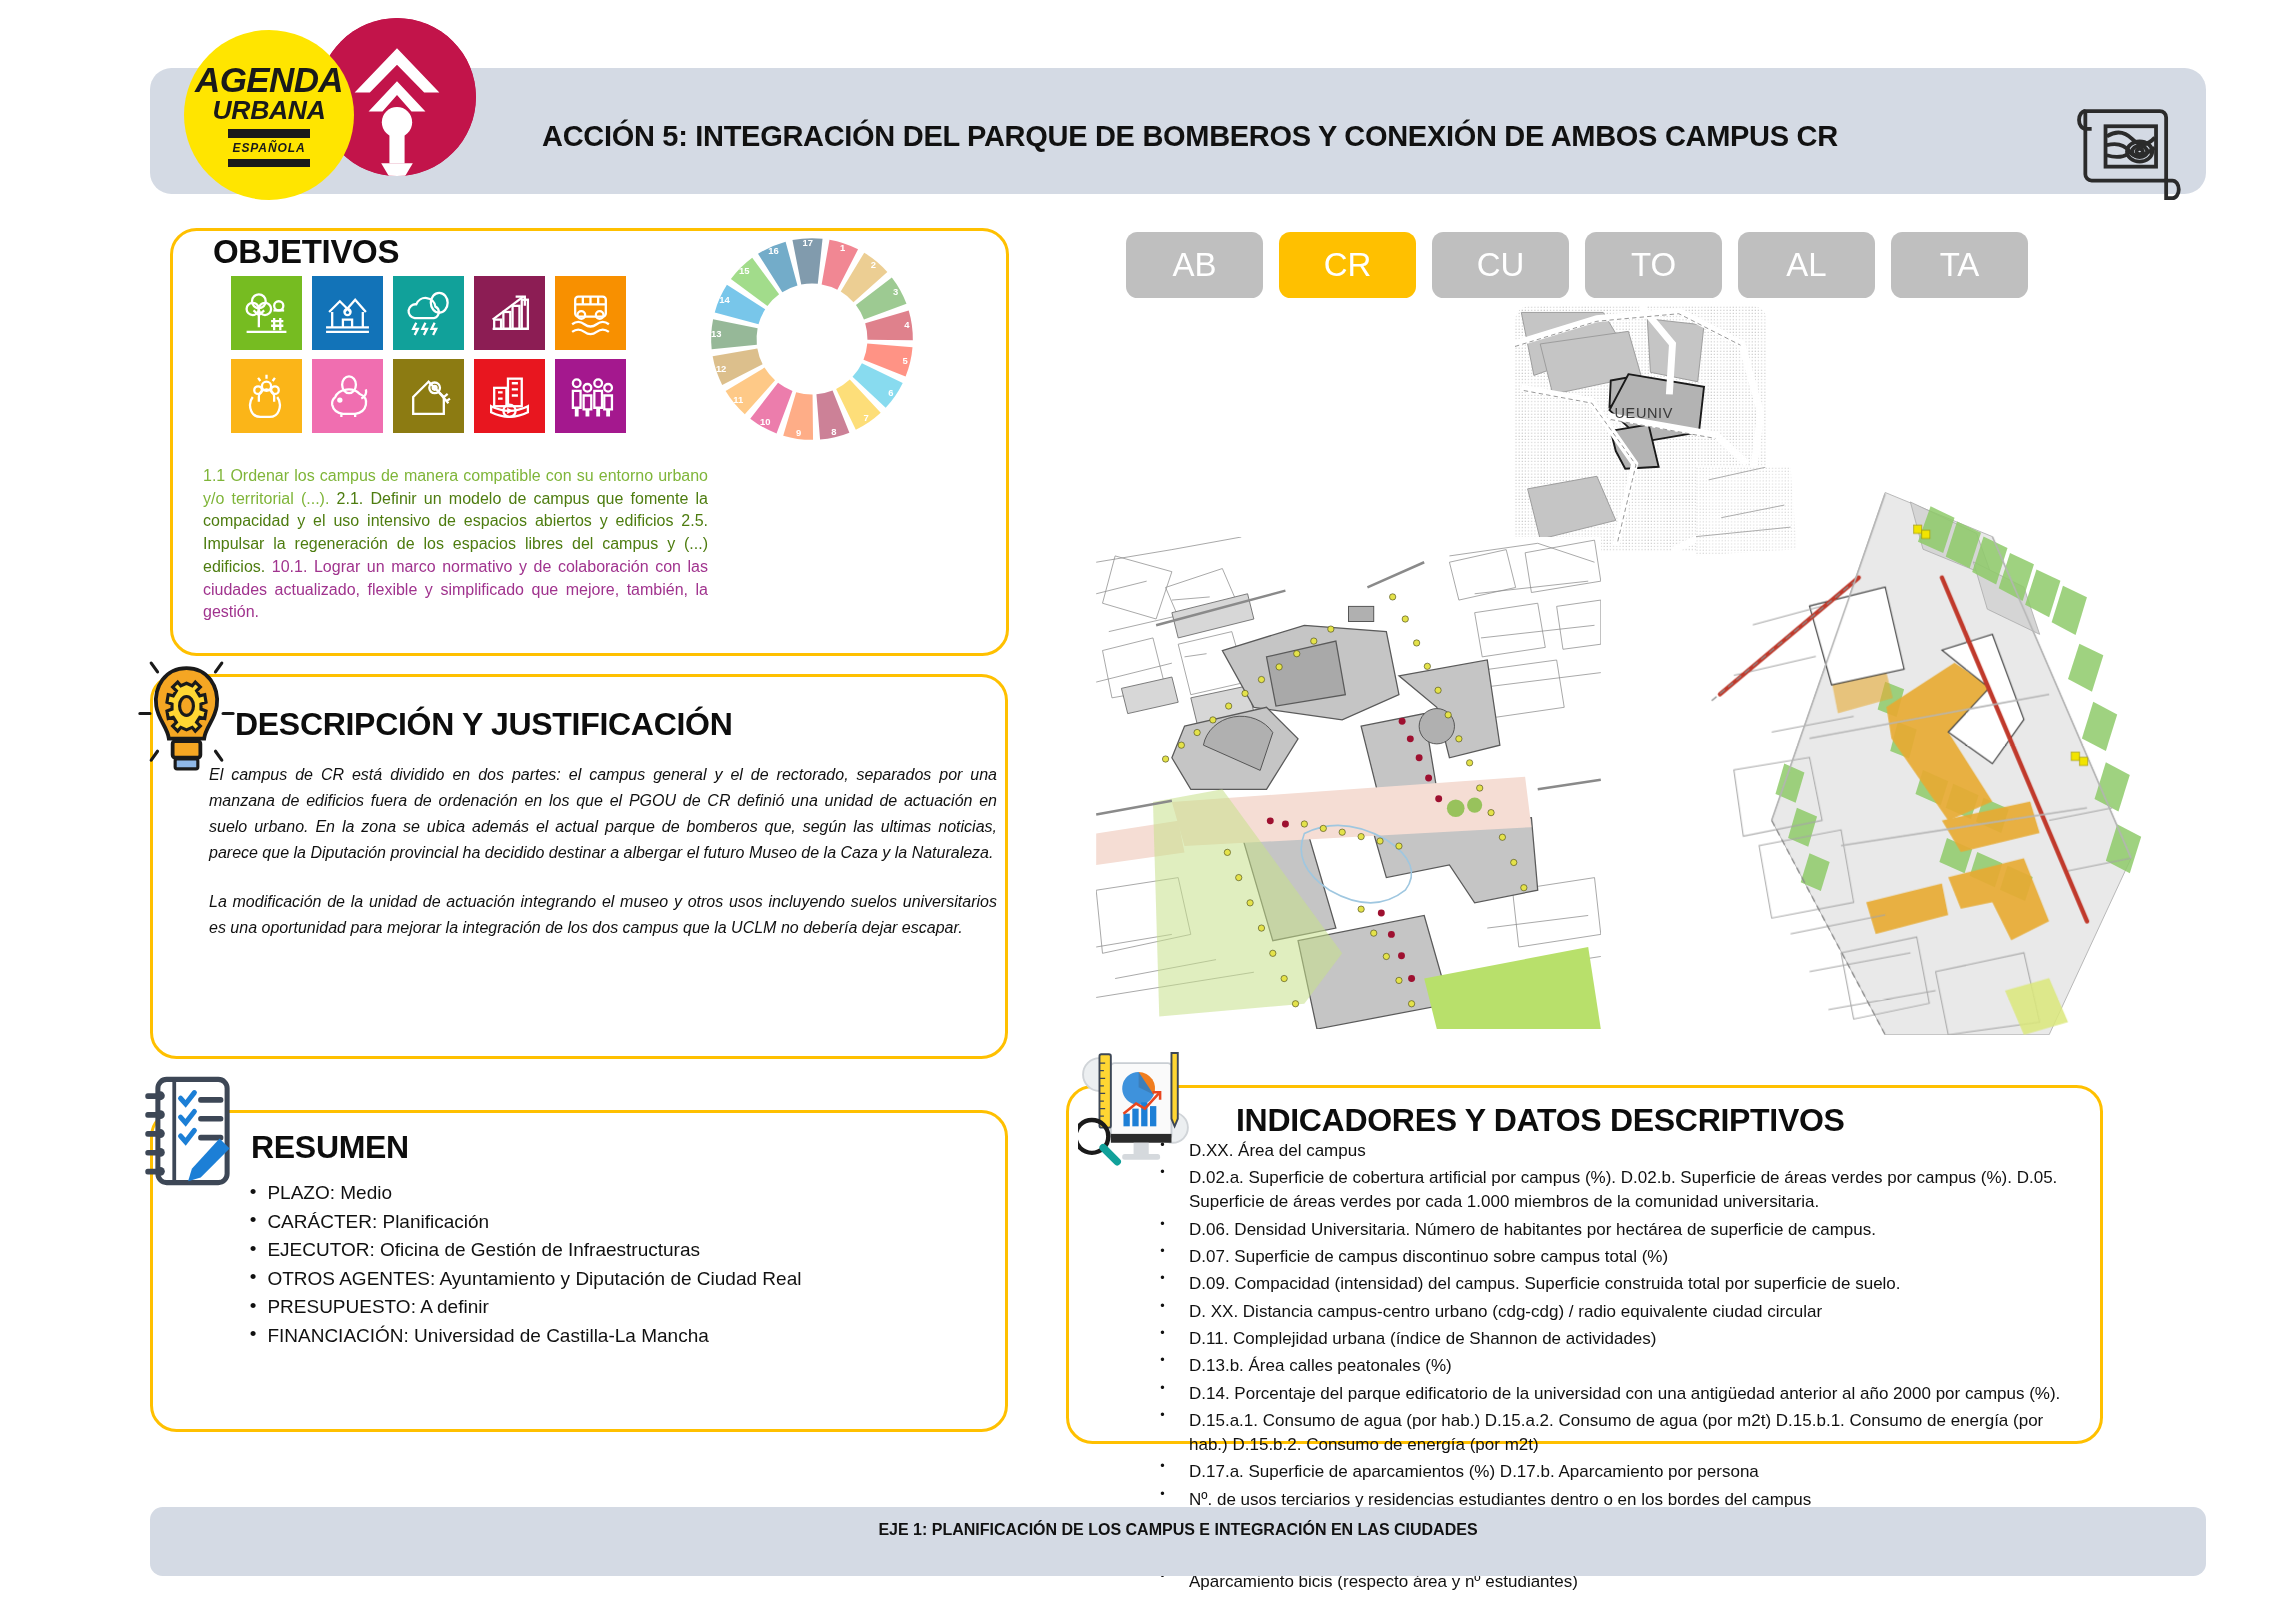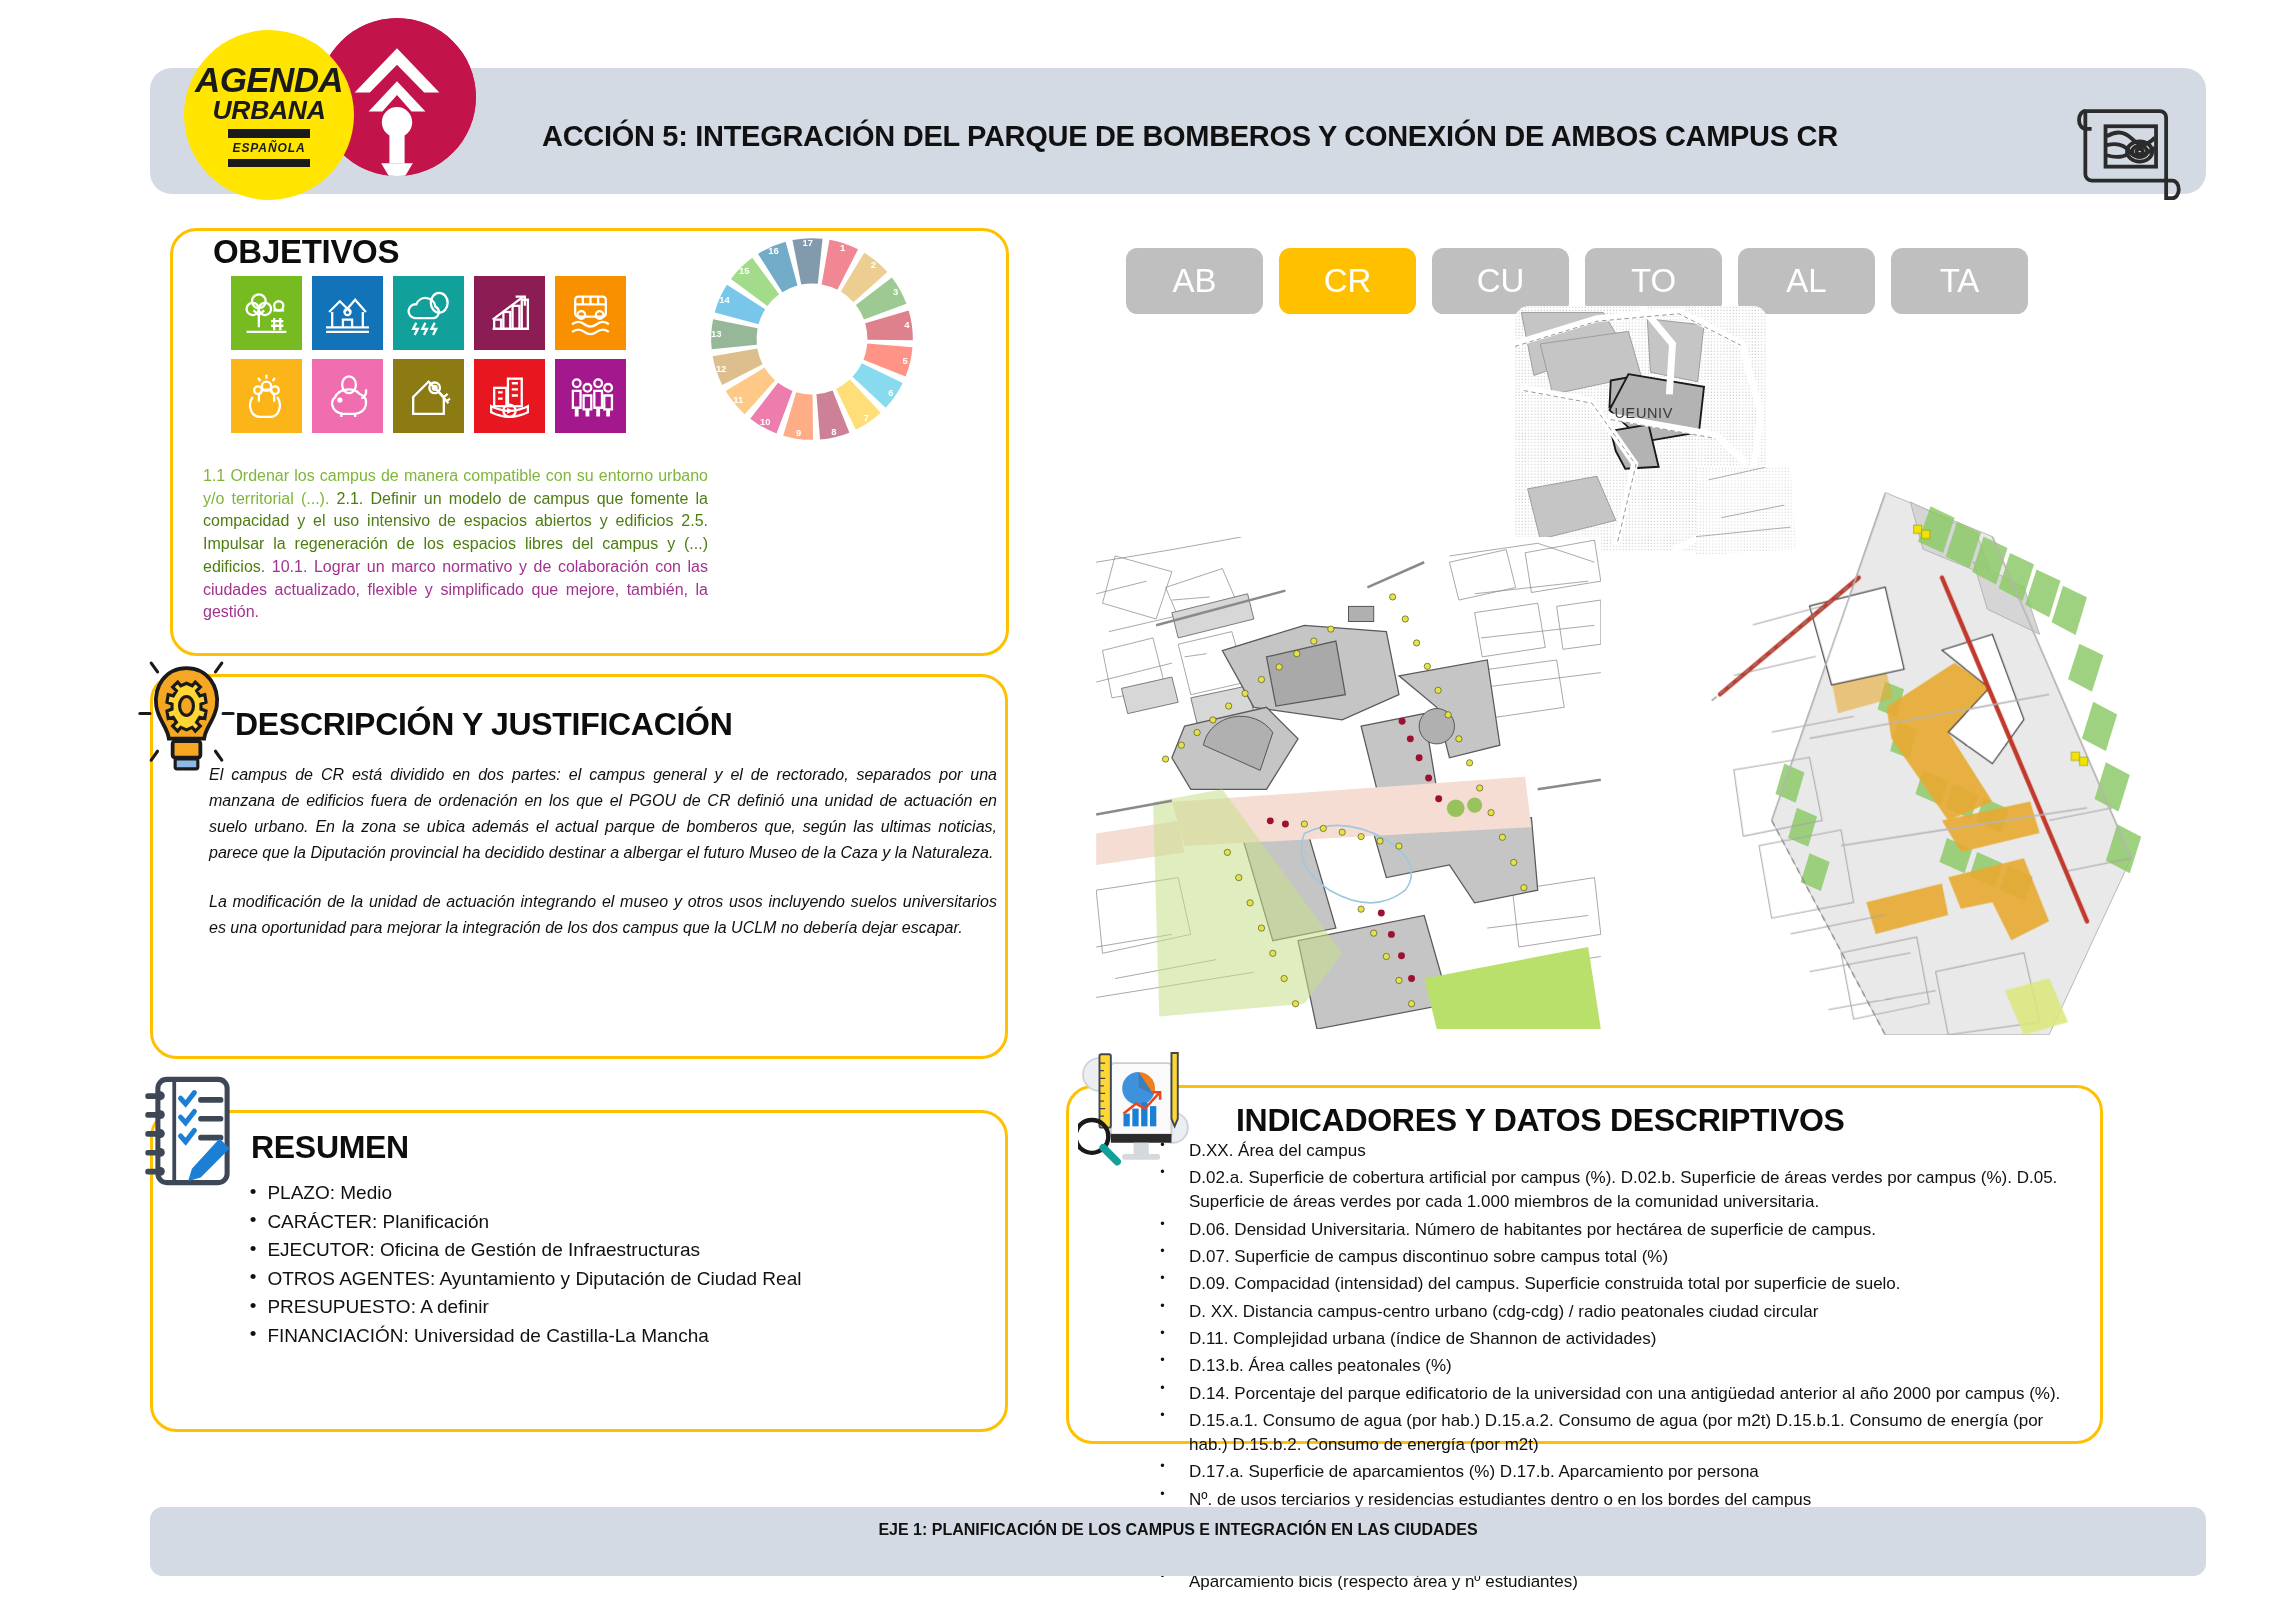--- a/index.html
+++ b/index.html
@@ -102,21 +102,21 @@
 
   
   .ind-list{
     position:absolute; left:1154px; top:1139px; width:914px;
     font-size:17px; line-height:1.42; color:#111; list-style:none;
   }
   .ind-list li{ position:relative; padding-left:35px; margin-bottom:3.2px;}
   .ind-list li:before{ content:"•"; position:absolute; left:6.3px; top:-1.9px; font-size:12.6px;}
 
   
-  .tabs{ position:absolute; left:1126px; top:232px; display:flex; gap:16px;margin-top:16px; }
+  .tabs{ position:absolute; left:1126px; top:232px; display:flex; gap:16px; }
   .tab{
     width:137px; height:66px; border-radius:11.4px;
     background:#bfbfbf; color:#fff; font-size:33px; font-weight:normal;
     display:flex; align-items:center; justify-content:center;
   }
   .tab.active{ background:#FFC000; }
 
   
   .img-frame{ position:absolute; overflow:hidden; background:#fff; }
   #img-thumb{ left:1515px; top:306px; width:252px; height:246px; border-radius:14px; }
@@ -427,21 +427,21 @@
     <path d="M40 158 l22 22" stroke="#11a19a" stroke-width="12" stroke-linecap="round"></path>
   </svg>
 </div>
 <div class="panel-title" id="t-indicadores">INDICADORES Y DATOS DESCRIPTIVOS</div>
 <ul class="ind-list">
   <li>D.XX. Área del campus</li>
   <li>D.02.a. Superficie de cobertura artificial por campus (%). D.02.b. Superficie de áreas verdes por campus (%). D.05. Superficie de áreas verdes por cada 1.000 miembros de la comunidad universitaria.</li>
   <li>D.06. Densidad Universitaria. Número de habitantes por hectárea de superficie de campus.</li>
   <li>D.07. Superficie de campus discontinuo sobre campus total (%)</li>
   <li>D.09. Compacidad (intensidad) del campus. Superficie construida total por superficie de suelo.</li>
-  <li>D. XX. Distancia campus-centro urbano (cdg-cdg) / radio peatonales ciudad circular</li>
+  <li>D. XX. Distancia campus-centro urbano (cdg-cdg) / radio equivalente ciudad circular</li>
   <li>D.11. Complejidad urbana (índice de Shannon de actividades)</li>
   <li>D.13.b. Área calles peatonales (%)</li>
   <li>D.14. Porcentaje del parque edificatorio de la universidad con una antigüedad anterior al año 2000 por campus (%).</li>
   <li>D.15.a.1. Consumo de agua (por hab.) D.15.a.2. Consumo de agua (por m2t) D.15.b.1. Consumo de energía (por hab.) D.15.b.2. Consumo de energía (por m2t)</li>
   <li>D.17.a. Superficie de aparcamientos (%) D.17.b. Aparcamiento por persona</li>
   <li>Nº. de usos terciarios y residencias estudiantes dentro o en los bordes del campus</li>
   <li>Nº. edificios rehabilitados</li>
   <li>Inclusión de materiales con menor huela de carbono en nuevos edificios</li>
   <li>Aparcamiento bicis (respecto área y nº estudiantes)</li>
 </ul>

